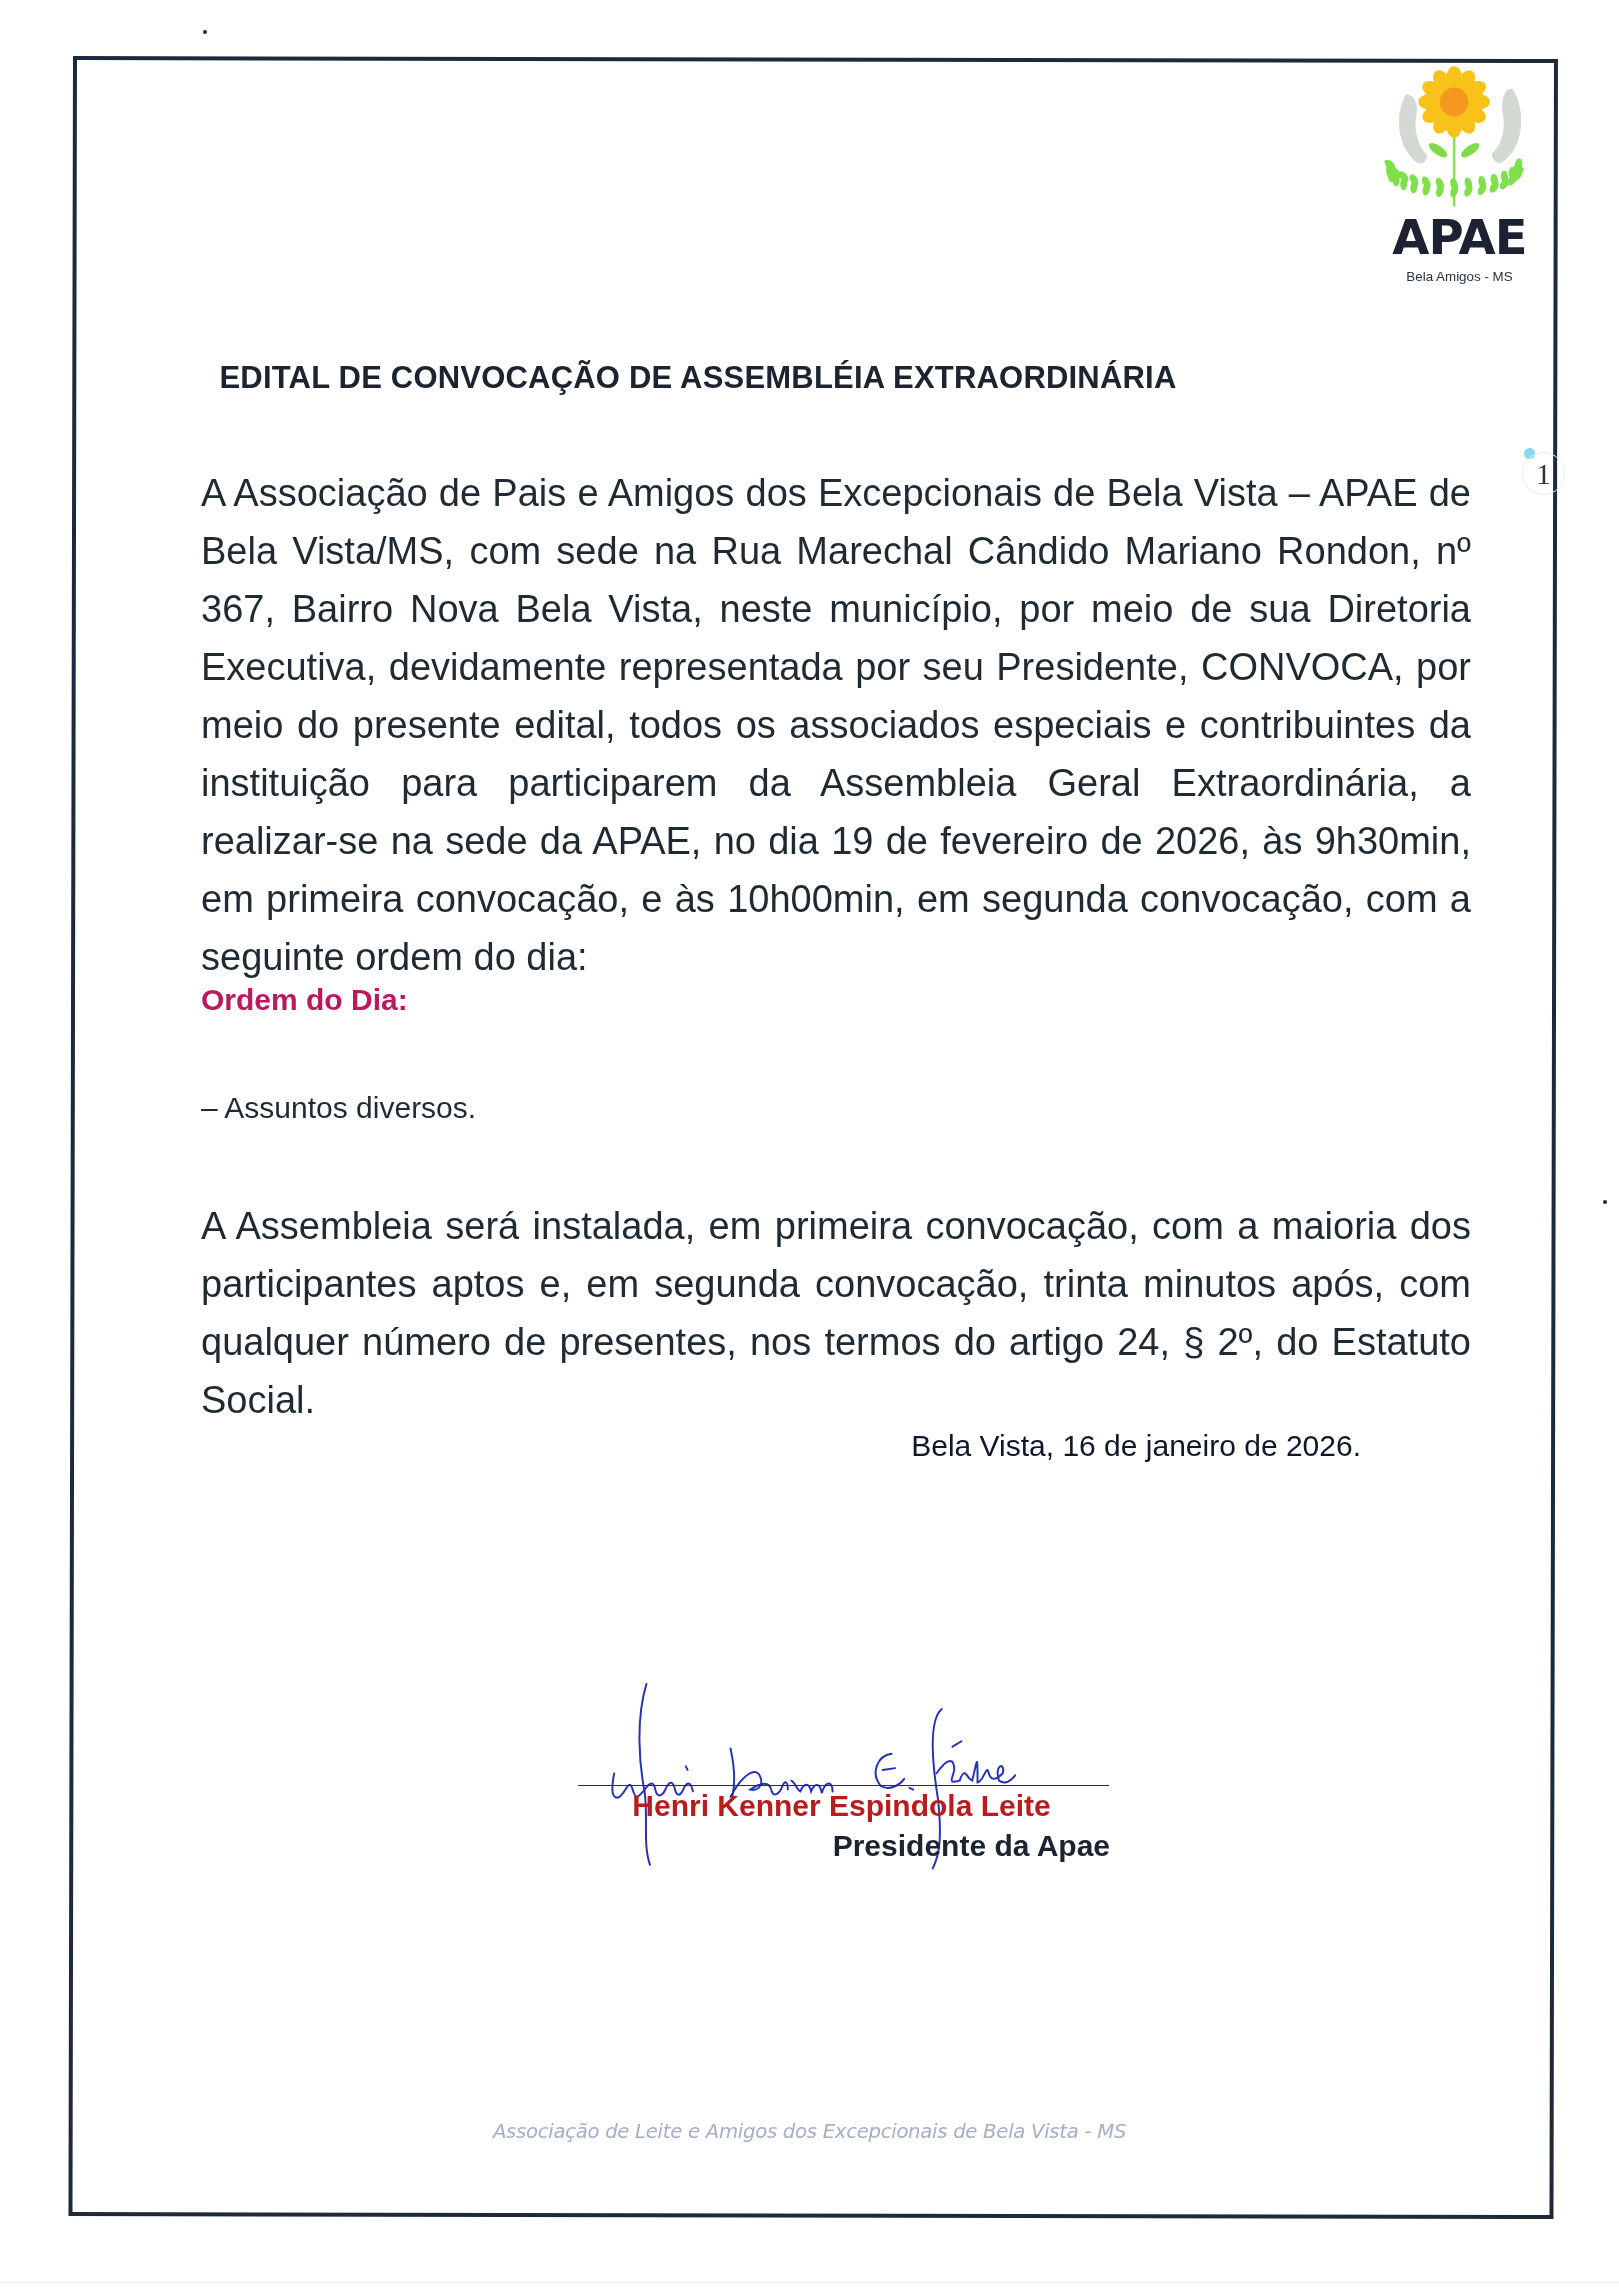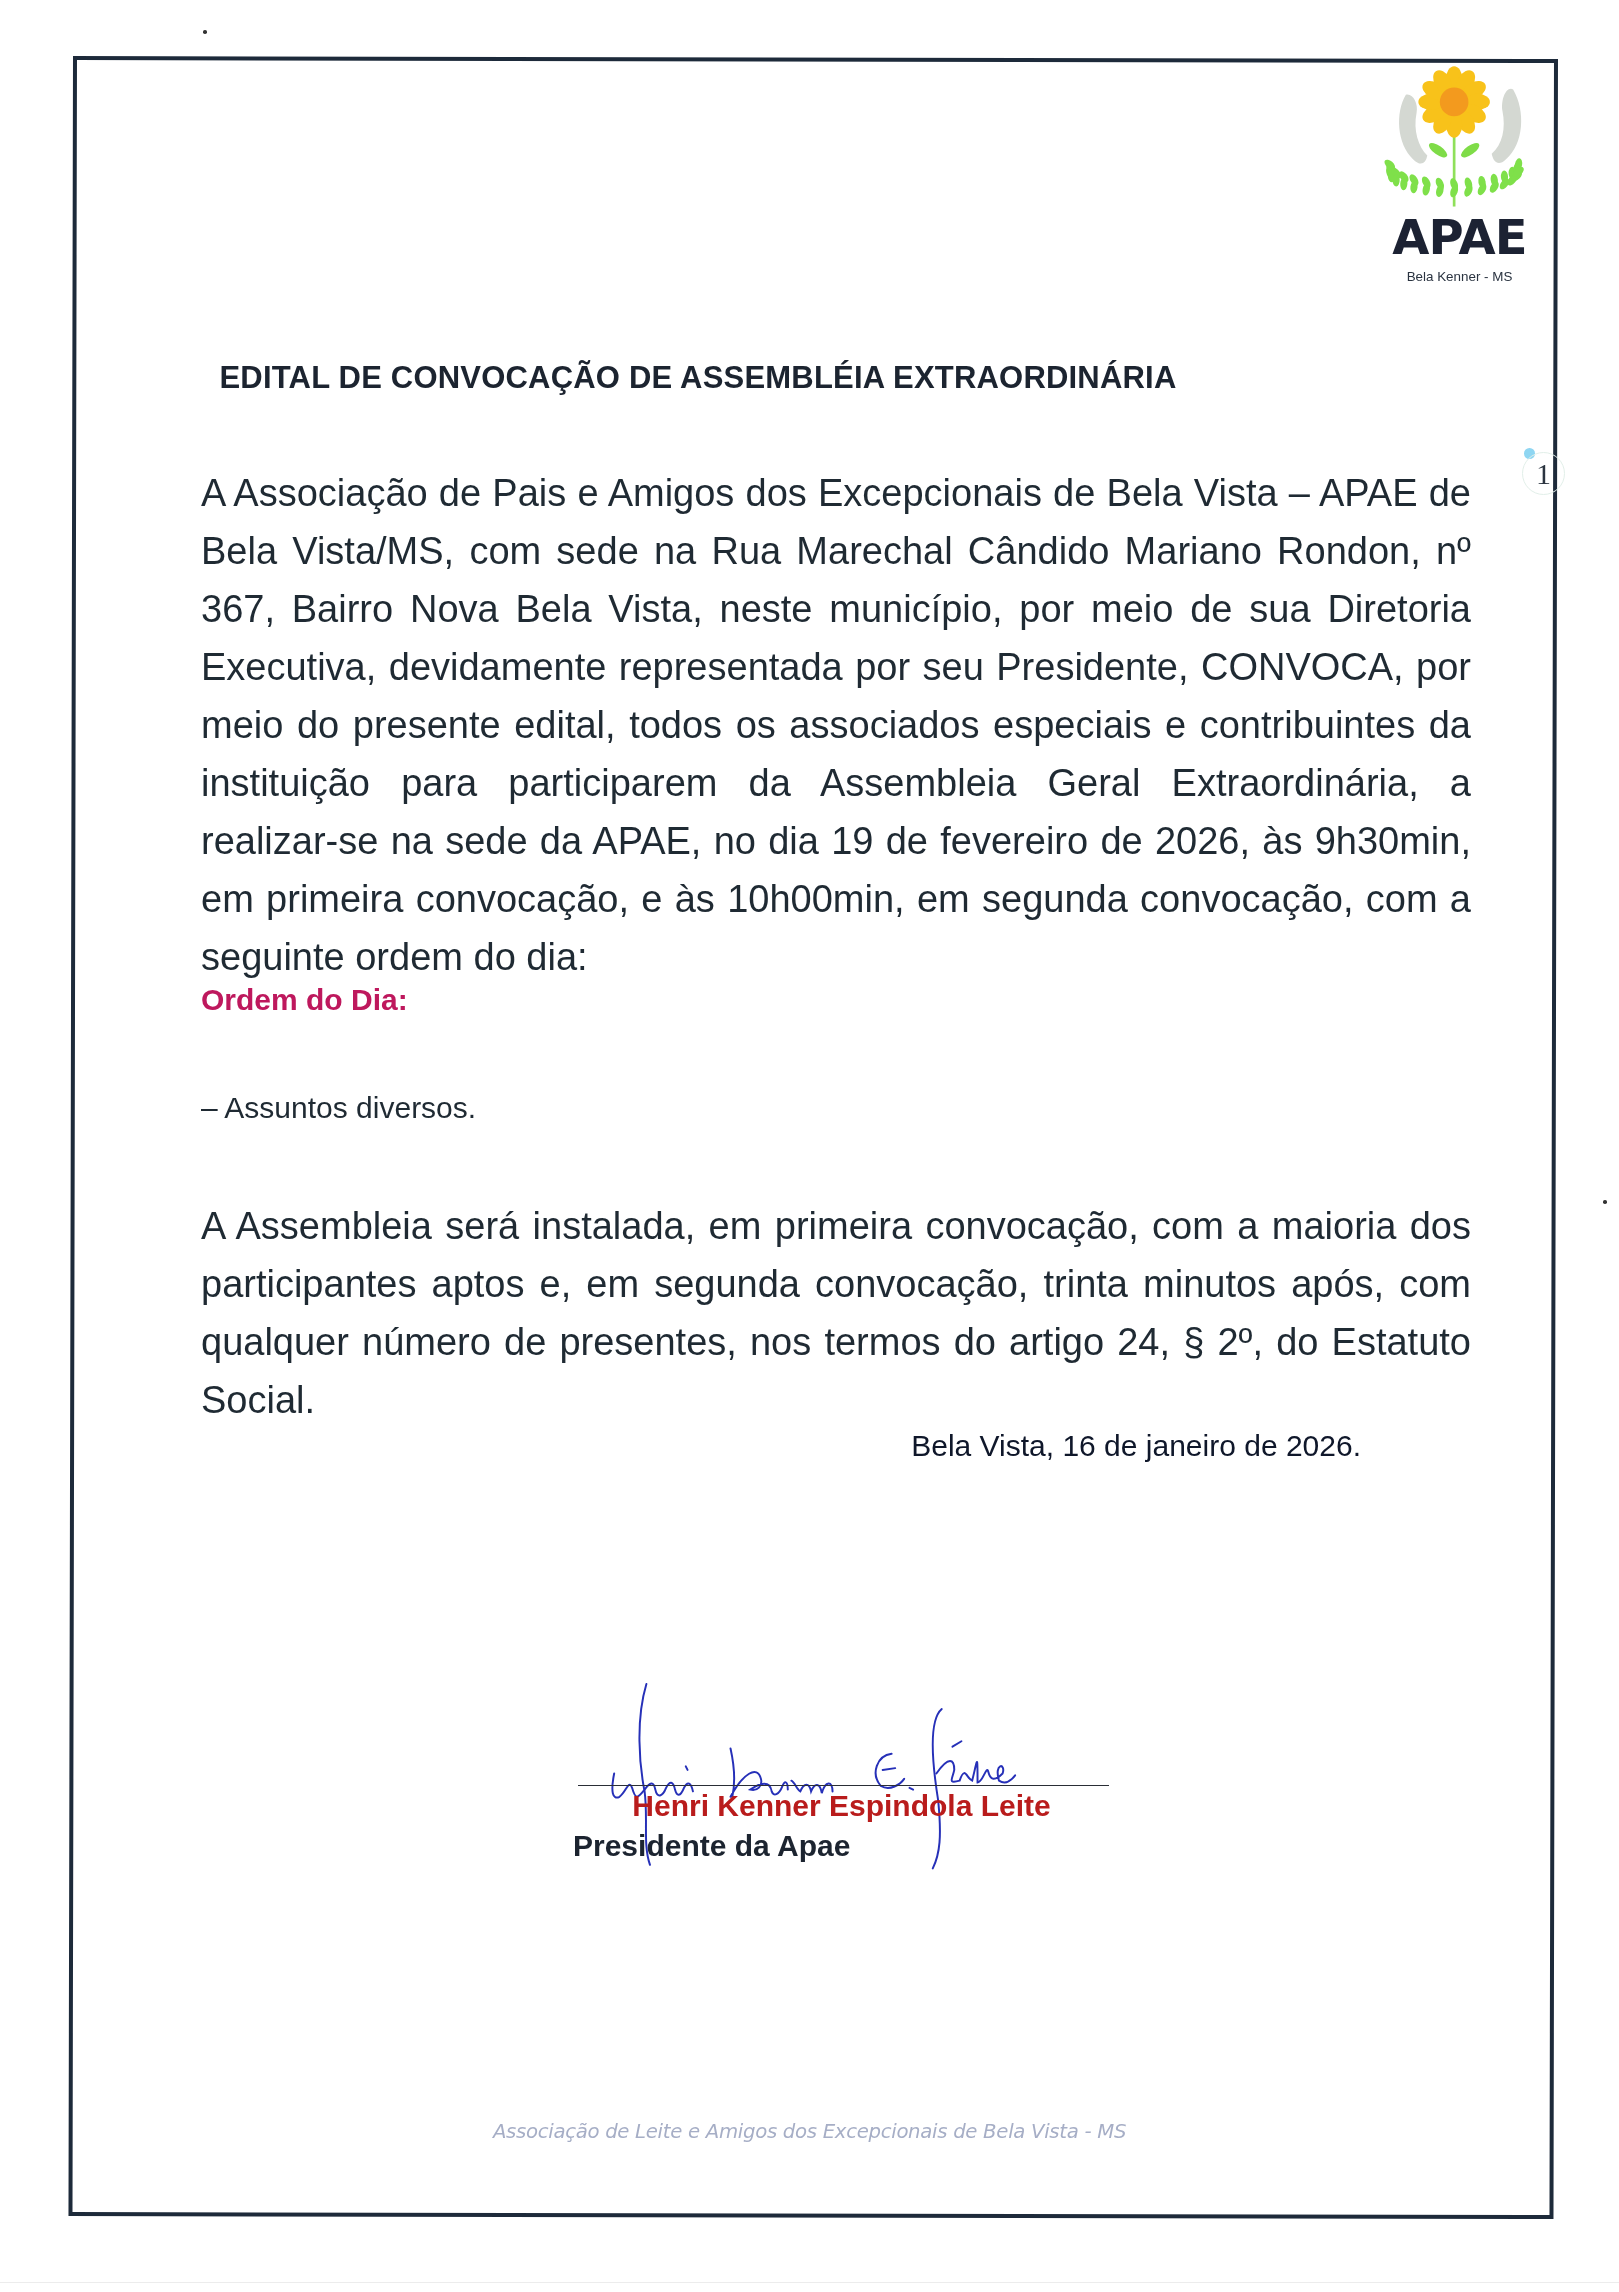--- a/index.html
+++ b/index.html
@@ -151,21 +151,21 @@
       text-align: center;
       font-weight: bold;
       font-size: 30px;
       color: #b91c1c;
     }
     .signer-role {
       position: absolute;
       left: 573px;
       width: 537px;
       top: 1829px;
-      text-align: left;
+      text-align: right;
       font-weight: bold;
       font-size: 30px;
       color: #1c2430;
     }
     .footer {
       position: absolute;
       left: 0;
       width: 1619px;
       top: 2117px;
       text-align: center;
@@ -248,21 +248,21 @@
         <ellipse cx="84" cy="22" rx="9" ry="14" transform="rotate(180 84 48)"></ellipse>
         <ellipse cx="84" cy="22" rx="9" ry="14" transform="rotate(210 84 48)"></ellipse>
         <ellipse cx="84" cy="22" rx="9" ry="14" transform="rotate(240 84 48)"></ellipse>
         <ellipse cx="84" cy="22" rx="9" ry="14" transform="rotate(270 84 48)"></ellipse>
         <ellipse cx="84" cy="22" rx="9" ry="14" transform="rotate(300 84 48)"></ellipse>
         <ellipse cx="84" cy="22" rx="9" ry="14" transform="rotate(330 84 48)"></ellipse>
       </g>
     <circle cx="84" cy="48" r="16" fill="#f39a1e"></circle>
   </svg>
   <div class="logo-title">APAE</div>
-  <div class="logo-sub">Bela Kenner - MS</div>
+  <div class="logo-sub">Bela Amigos - MS</div>
 </div>
 
 <div class="doc-title">EDITAL DE CONVOCAÇÃO DE ASSEMBLÉIA EXTRAORDINÁRIA</div>
 
 <div class="page-number-dot"></div>
 <div class="page-number">1</div>
 
 <div class="body-text para-1">A Associação de Pais e Amigos dos Excepcionais de Bela Vista – APAE de Bela Vista/MS, com sede na Rua Marechal Cândido Mariano Rondon, nº 367, Bairro Nova Bela Vista, neste município, por meio de sua Diretoria Executiva, devidamente representada por seu Presidente, CONVOCA, por meio do presente edital, todos os associados especiais e contribuintes da instituição para participarem da Assembleia Geral Extraordinária, a realizar-se na sede da APAE, no dia 19 de fevereiro de 2026, às 9h30min, em primeira convocação, e às 10h00min, em segunda convocação, com a seguinte ordem do dia:</div>
 
 <div class="ordem-heading">Ordem do Dia:</div>

